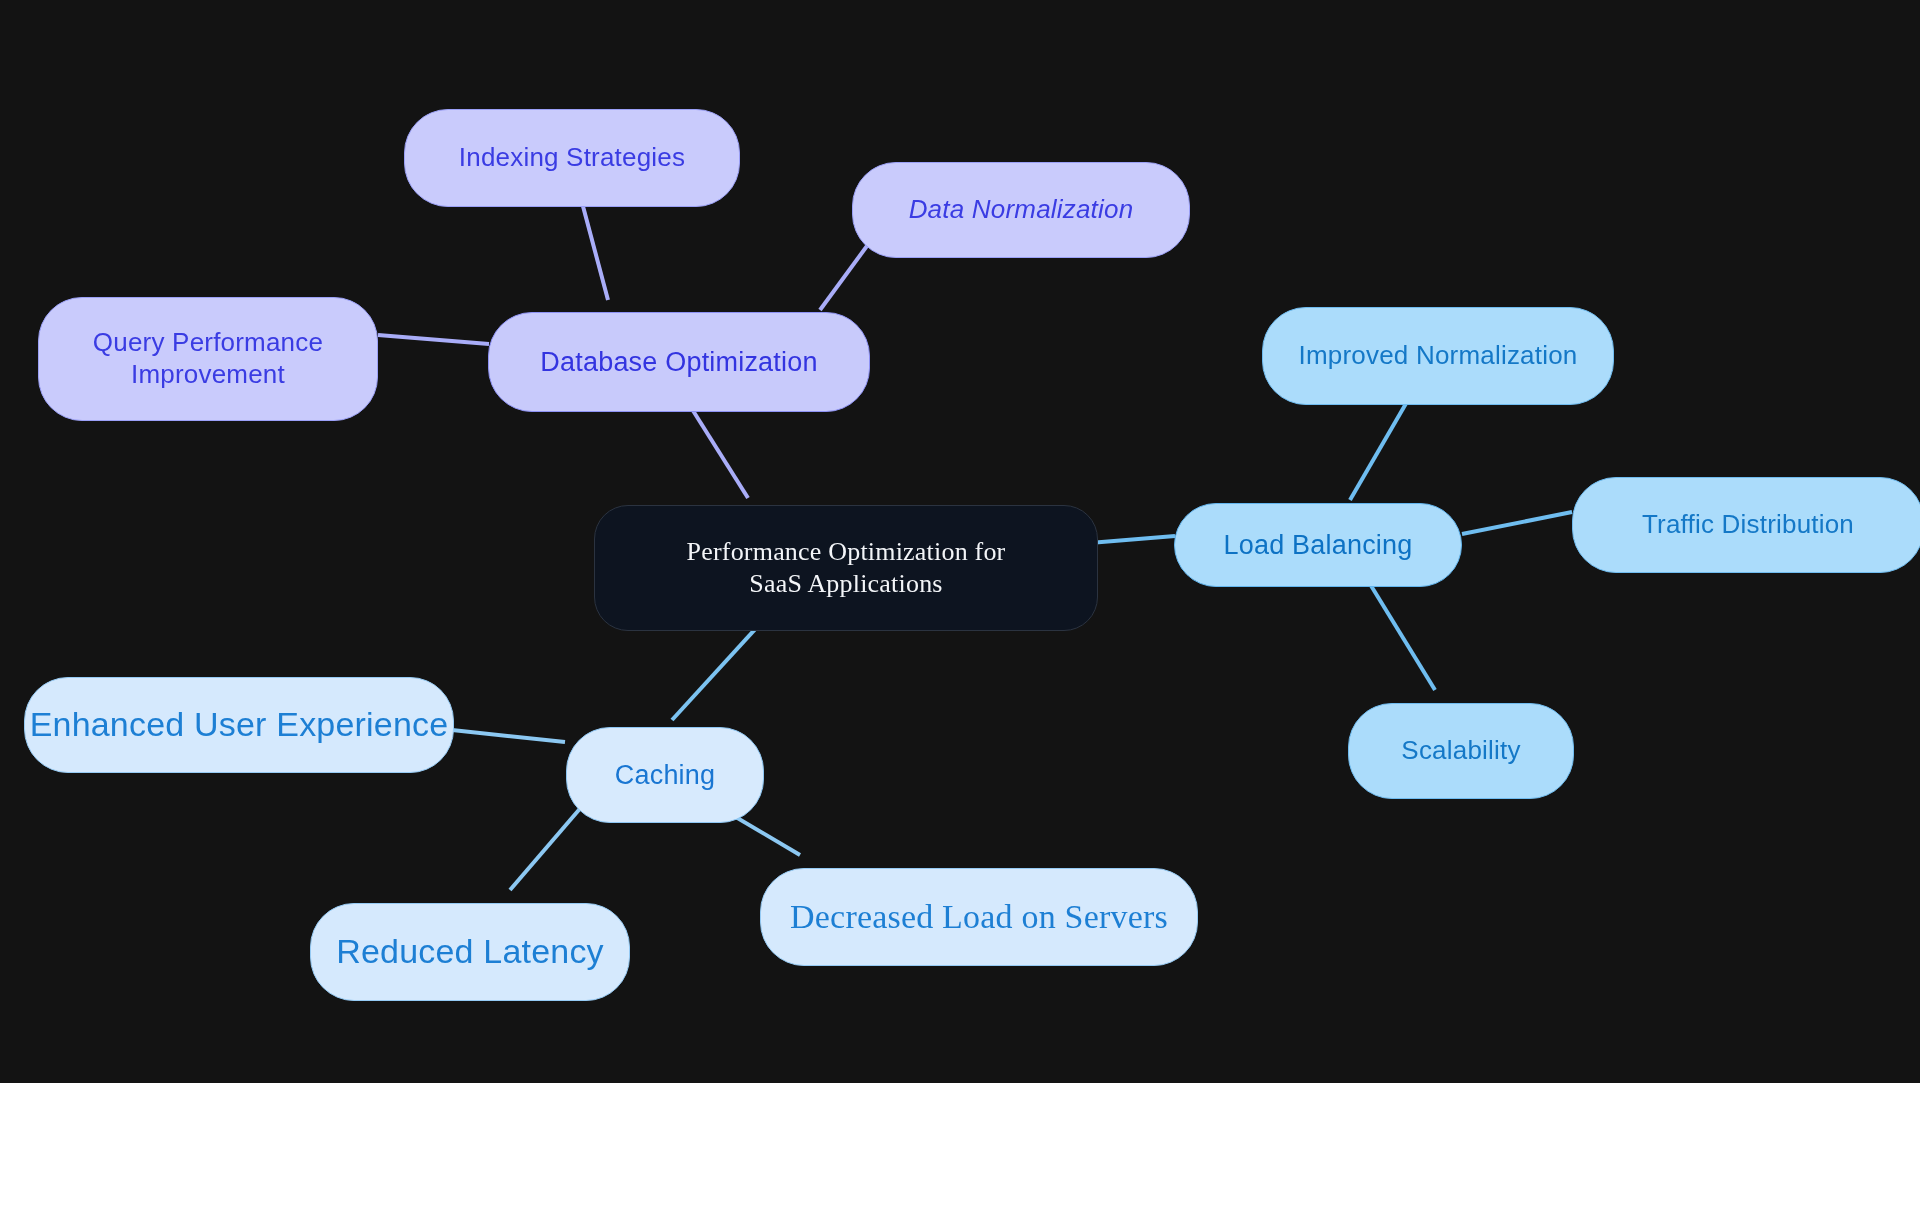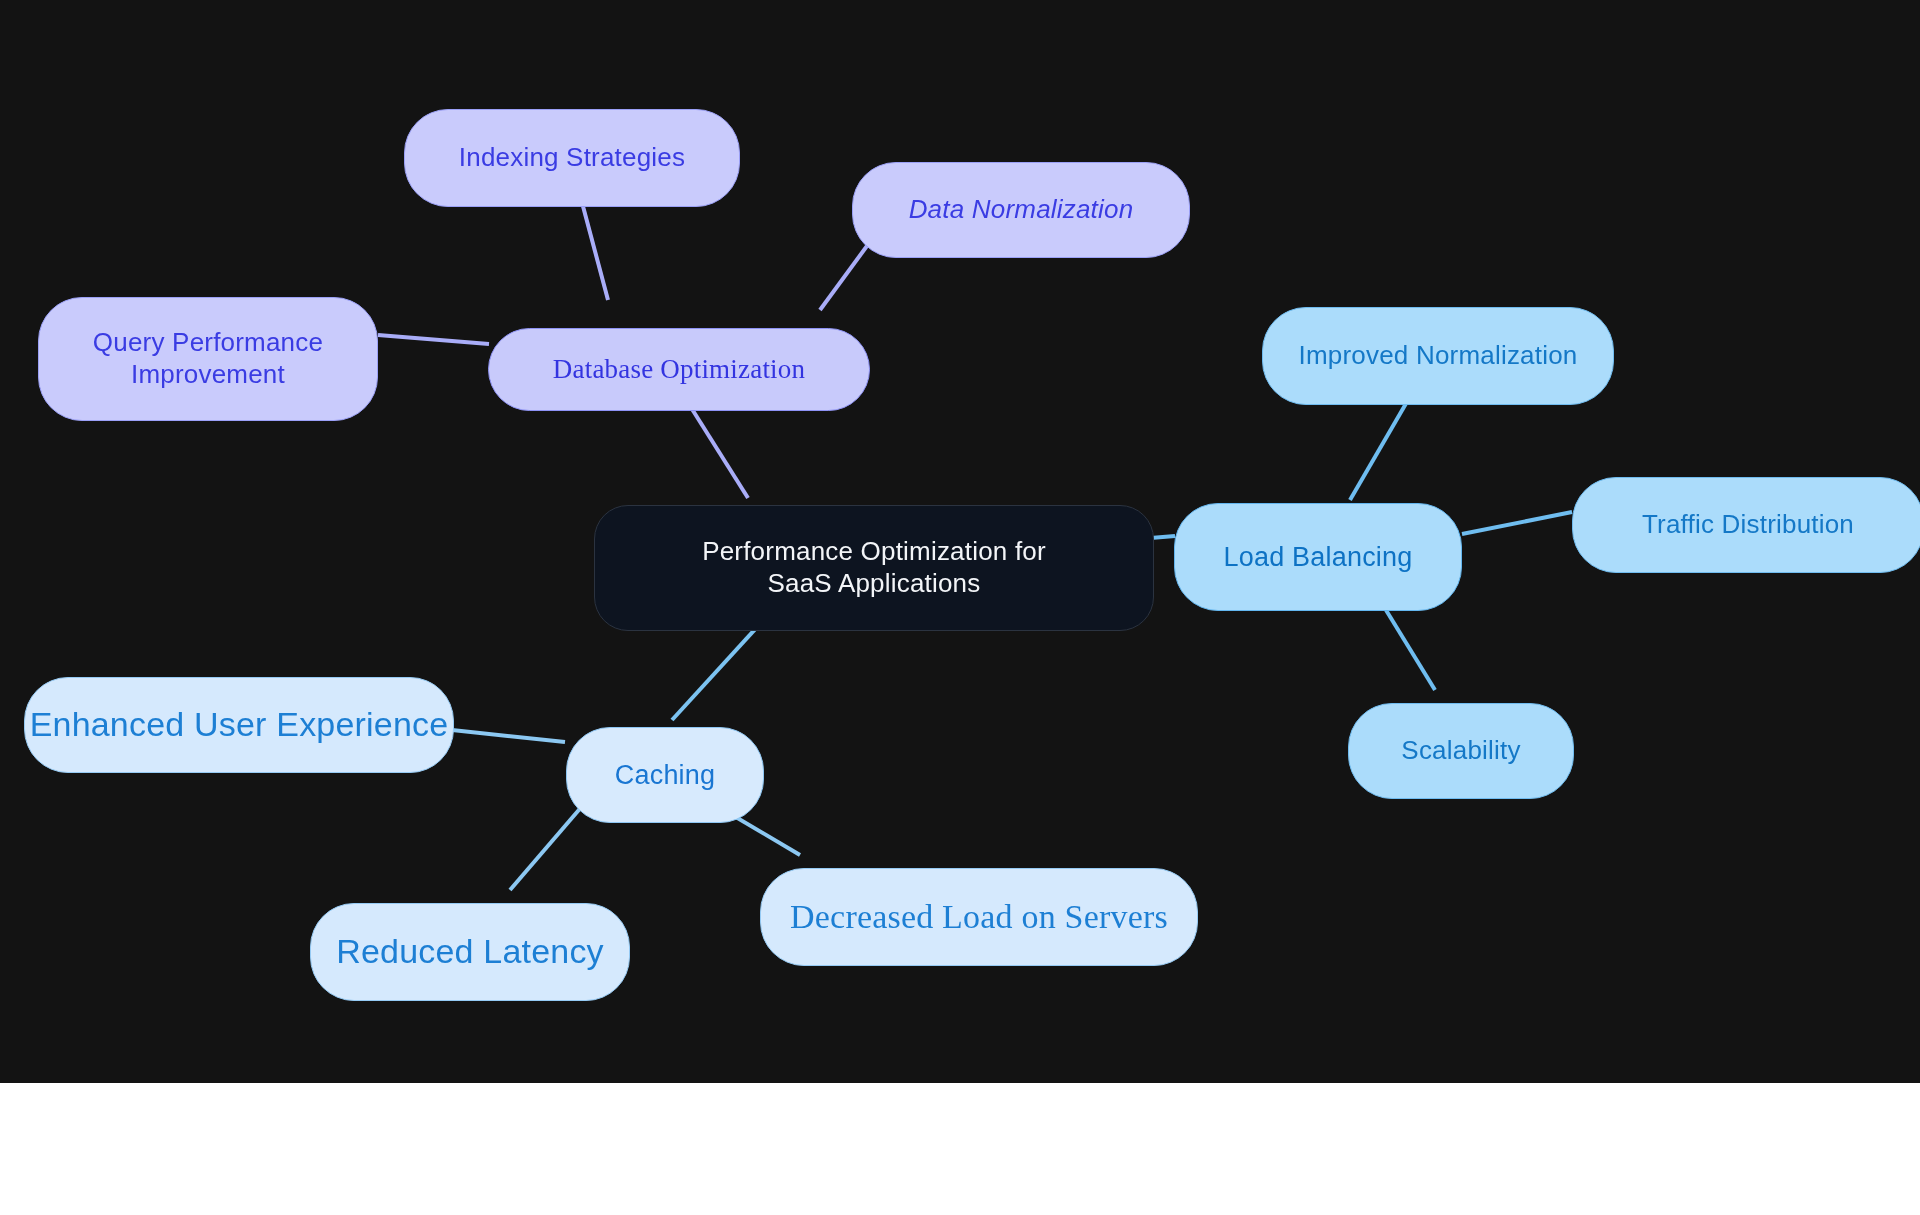--- a/index.html
+++ b/index.html
@@ -122,33 +122,33 @@
 
       <line x1="1350" y1="500" x2="1415" y2="388" stroke="#6fbdf0" stroke-width="4"></line>
       <line x1="1462" y1="534" x2="1572" y2="512" stroke="#6fbdf0" stroke-width="4"></line>
       <line x1="1370" y1="584" x2="1435" y2="690" stroke="#6fbdf0" stroke-width="4"></line>
 
       <line x1="565" y1="742" x2="452" y2="730" stroke="#8cc8f2" stroke-width="4"></line>
       <line x1="596" y1="790" x2="510" y2="890" stroke="#8cc8f2" stroke-width="4"></line>
       <line x1="690" y1="790" x2="800" y2="855" stroke="#8cc8f2" stroke-width="4"></line>
     </svg>
 
-    <div class="node node-root" style="left:594px; top:492px; width:560px; height:126px;">Performance Optimization for
+    <div class="node node-root" style="left:594px; top:492px; width:504px; height:126px;font-family:Liberation Serif, serif;">Performance Optimization for
 SaaS Applications</div>
 
-    <div class="node node-purple-branch" style="left:488px; top:315px; width:382px; height:83px;font-family:Liberation Serif, serif;">Database Optimization</div>
+    <div class="node node-purple-branch" style="left:488px; top:299px; width:382px; height:100px;">Database Optimization</div>
 
     <div class="node node-purple-leaf" style="left:404px; top:96px; width:336px; height:98px;">Indexing Strategies</div>
 
     <div class="node node-purple-leaf" style="left:852px; top:149px; width:338px; height:96px;font-style:italic;">Data Normalization</div>
 
     <div class="node node-purple-leaf" style="left:38px; top:284px; width:340px; height:124px;">Query Performance
 Improvement</div>
 
-    <div class="node node-blue-branch" style="left:1174px; top:490px; width:288px; height:108px;">Load Balancing</div>
+    <div class="node node-blue-branch" style="left:1174px; top:490px; width:288px; height:84px;">Load Balancing</div>
 
     <div class="node node-blue-leaf" style="left:1262px; top:294px; width:352px; height:98px;">Improved Normalization</div>
 
     <div class="node node-blue-leaf" style="left:1572px; top:464px; width:352px; height:96px;">Traffic Distribution</div>
 
     <div class="node node-blue-leaf" style="left:1348px; top:690px; width:226px; height:96px;">Scalability</div>
 
     <div class="node node-cyan-branch" style="left:566px; top:714px; width:198px; height:96px;">Caching</div>
 
     <div class="node node-cyan-leaf" style="left:24px; top:664px; width:430px; height:96px;">Enhanced User Experience</div>

